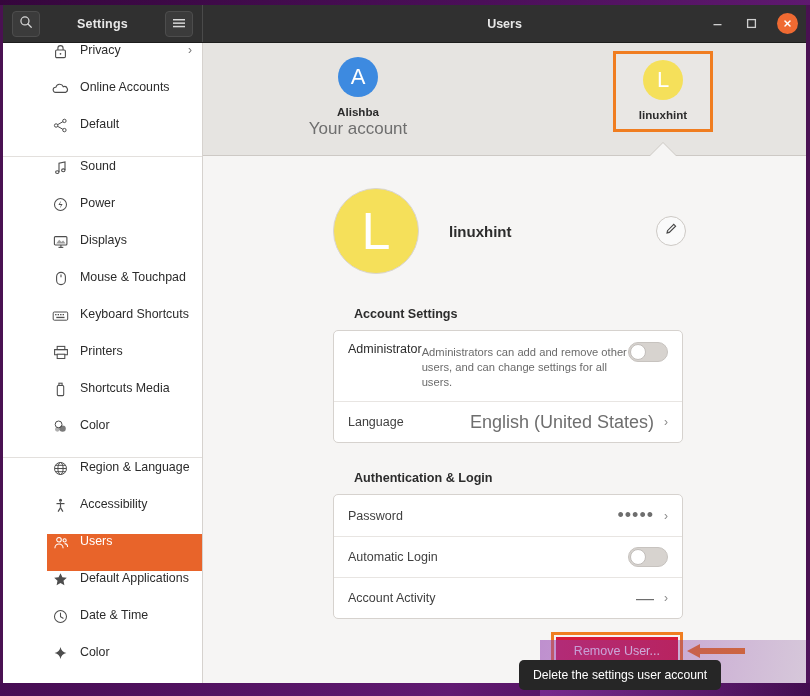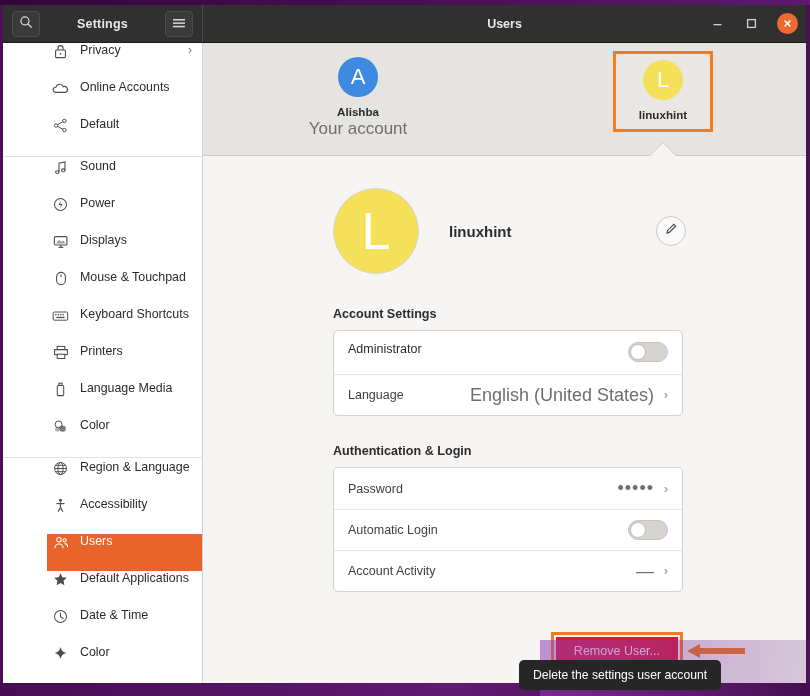--- a/index.html
+++ b/index.html
@@ -167,21 +167,21 @@
     margin-left: auto;
     width: 30px; height: 30px; border-radius: 50%;
     background: #fafafa; border: 1px solid #cdc9c5;
     display: flex; align-items: center; justify-content: center;
     cursor: pointer;
   }
 
   .sect { margin: 0 123px 0 130px; }
   .sect.s1 { margin-top: 33px; }
   .sect.s2 { margin-top: 28px; }
-  .sect-title { font-size: 12.6px; font-weight: bold; color: #2c2c2c; margin-bottom: 9px; }
+  .sect-title { font-size: 12.6px; font-weight: bold; color: #2c2c2c; margin-bottom: 9px; margin-left: 21px; }
   .listbox { background: #ffffff; border: 1px solid #d6d2ce; border-radius: 5px; overflow: hidden; }
   .row {
     display: flex; align-items: center;
     padding: 0 14px; min-height: 41px;
     border-top: 1px solid #e8e5e2;
     cursor: pointer;
   }
   .row:first-child { border-top: none; }
   .row .rl { font-size: 12.5px; color: #404040; }
   .row .rv { margin-left: auto; font-size: 18px; color: #6e6e6e; }
@@ -396,21 +396,21 @@
           <span class="lbl">Printers</span>
         </div>
 
         <div class="side-item">
           <span class="ico">
             <svg width="11" height="15" viewBox="0 0 11 15" fill="none" stroke="currentColor" stroke-width="1.05">
               <rect x="2.3" y="3.4" width="6.4" height="10.2" rx="1"></rect>
               <rect x="3.9" y="1.2" width="3.2" height="2.2"></rect>
             </svg>
           </span>
-          <span class="lbl">Language Media</span>
+          <span class="lbl">Shortcuts Media</span>
         </div>
 
         <div class="side-item">
           <span class="ico">
             <svg width="16" height="15" viewBox="0 0 16 15" fill="none" stroke="currentColor" stroke-width="1">
               <circle cx="5.6" cy="5.4" r="3.4"></circle>
                 <circle cx="9.6" cy="9.6" r="3.2" fill="currentColor" stroke="none" opacity=".75"></circle>
               <circle cx="4.4" cy="10.3" r="2.4" fill="currentColor" stroke="none" opacity=".45"></circle>
             </svg>
           </span>
@@ -520,20 +520,21 @@
             </div>
           </div>
 
           <div class="sect s1">
             <div class="sect-title">Account Settings</div>
             <div class="listbox">
 
               <div class="row admin">
                 <div class="admin-text">
                   <div class="admin-title">Administrator</div>
+                  <div class="admin-desc">Administrators can add and remove other users, and can change settings for all users.</div>
                 </div>
                 <div class="toggle">
                   <div class="knob"></div>
                 </div>
               </div>
 
               <div class="row">
                 <span class="rl">Language</span>
                 <span class="rv">English (United States)</span>
                 <span class="chev">›</span>

